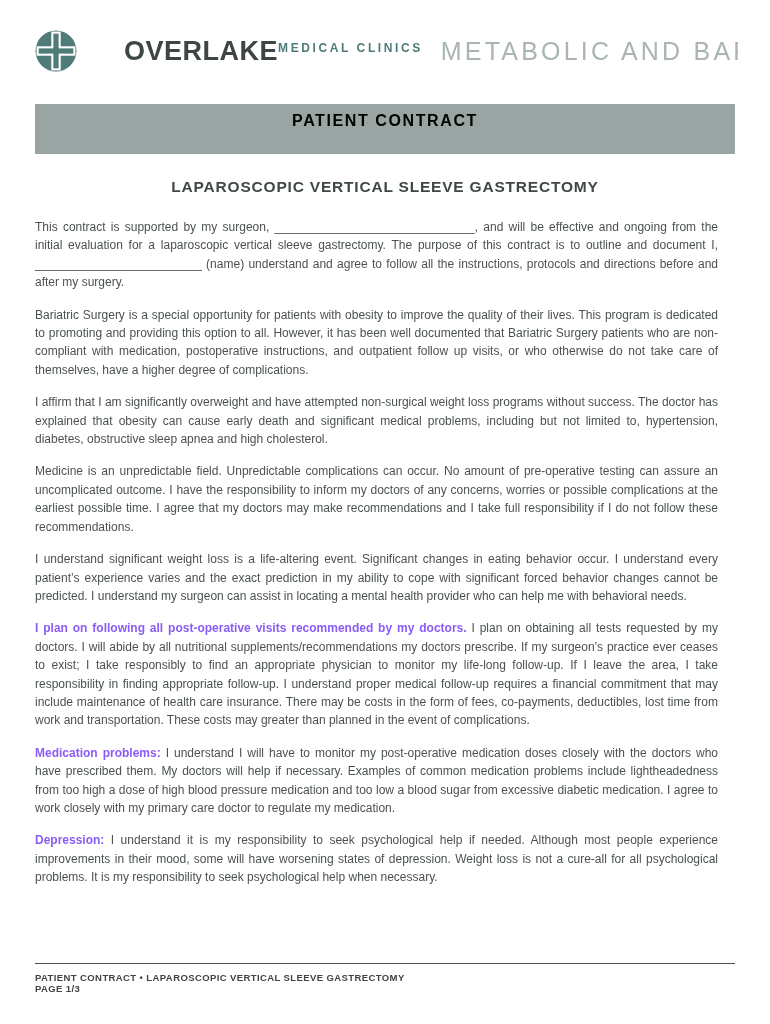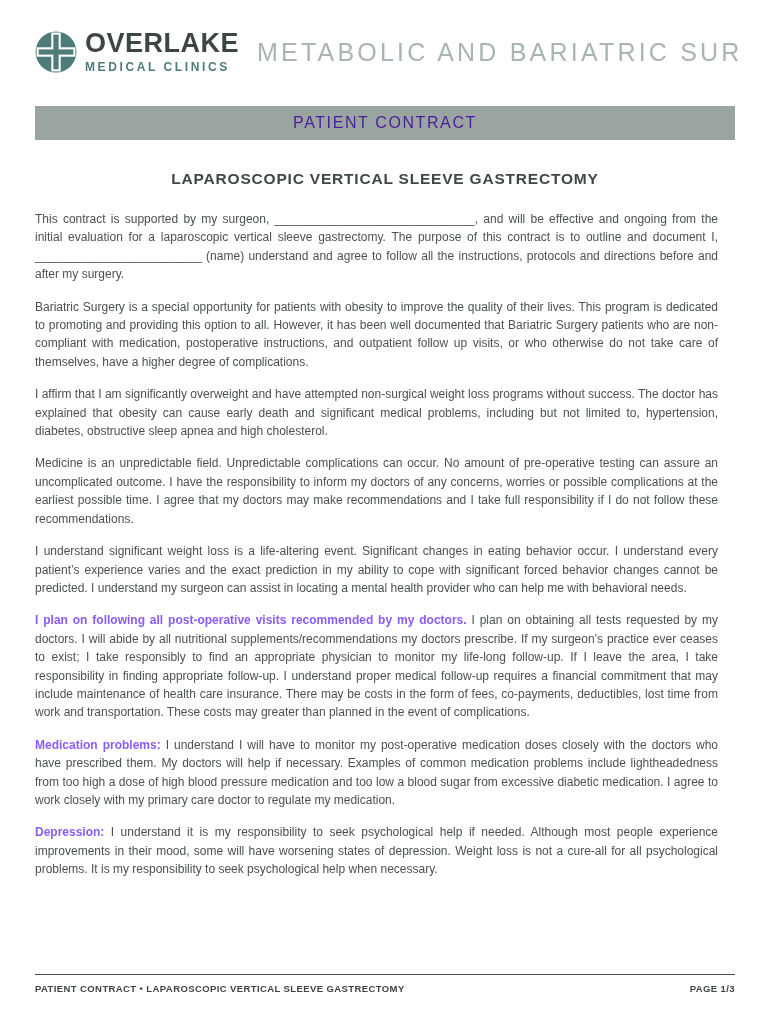--- a/index.html
+++ b/index.html
@@ -29,21 +29,21 @@
     display: flex;
     align-items: center;
     flex: 0 0 auto;
   }
   .logo-icon {
     width: 42px;
     height: 42px;
     flex: 0 0 auto;
     margin-right: 8px;
   }
-  .logo-text { display: flex; flex-direction: column; }
+  .logo-text { display: flex; flex-direction: row; margin-left: 39px; }
   .logo-name {
     font-size: 27px;
     font-weight: 700;
     letter-spacing: 0.5px;
     color: #3d4545;
     line-height: 1;
   }
   .logo-sub {
     font-size: 12px;
     font-weight: 700;
@@ -59,33 +59,33 @@
     letter-spacing: 3.2px;
     color: #a9b4b3;
     white-space: nowrap;
     overflow: hidden;
     text-align: right;
   }
 
   
   .banner {
     margin: 32px 35px 0 35px;
-    height: 34px;
+    height: 50px;
     line-height: 34px;
     background: #9aa5a3;
-    color: #4c1d95;
+    color: #000000;
     text-align: center;
     font-size: 16px;
-    font-weight: 400;
+    font-weight: 700;
     letter-spacing: 1.6px;
   }
 
   
   .doc-title {
-    margin: 30px 35px 0 35px;
+    margin: 24px 35px 0 35px;
     text-align: center;
     font-size: 15.5px;
     font-weight: 700;
     letter-spacing: 0.8px;
     color: #3f4747;
   }
 
   
   .content {
     margin: 22px 52px 0 35px;
@@ -111,20 +111,21 @@
     bottom: 30px;
     border-top: 1px solid #4a4f4f;
     padding-top: 8px;
     display: flex;
     justify-content: space-between;
     align-items: baseline;
     font-size: 9.5px;
     font-weight: 700;
     letter-spacing: 0.4px;
     color: #3f4444;
+    flex-direction: column;
   }
 </style>
 </head>
 <body>
 
 <div class="page">
 
   <header class="masthead">
     <div class="logo">
       <svg class="logo-icon" viewBox="0 0 40 40" aria-hidden="true">

